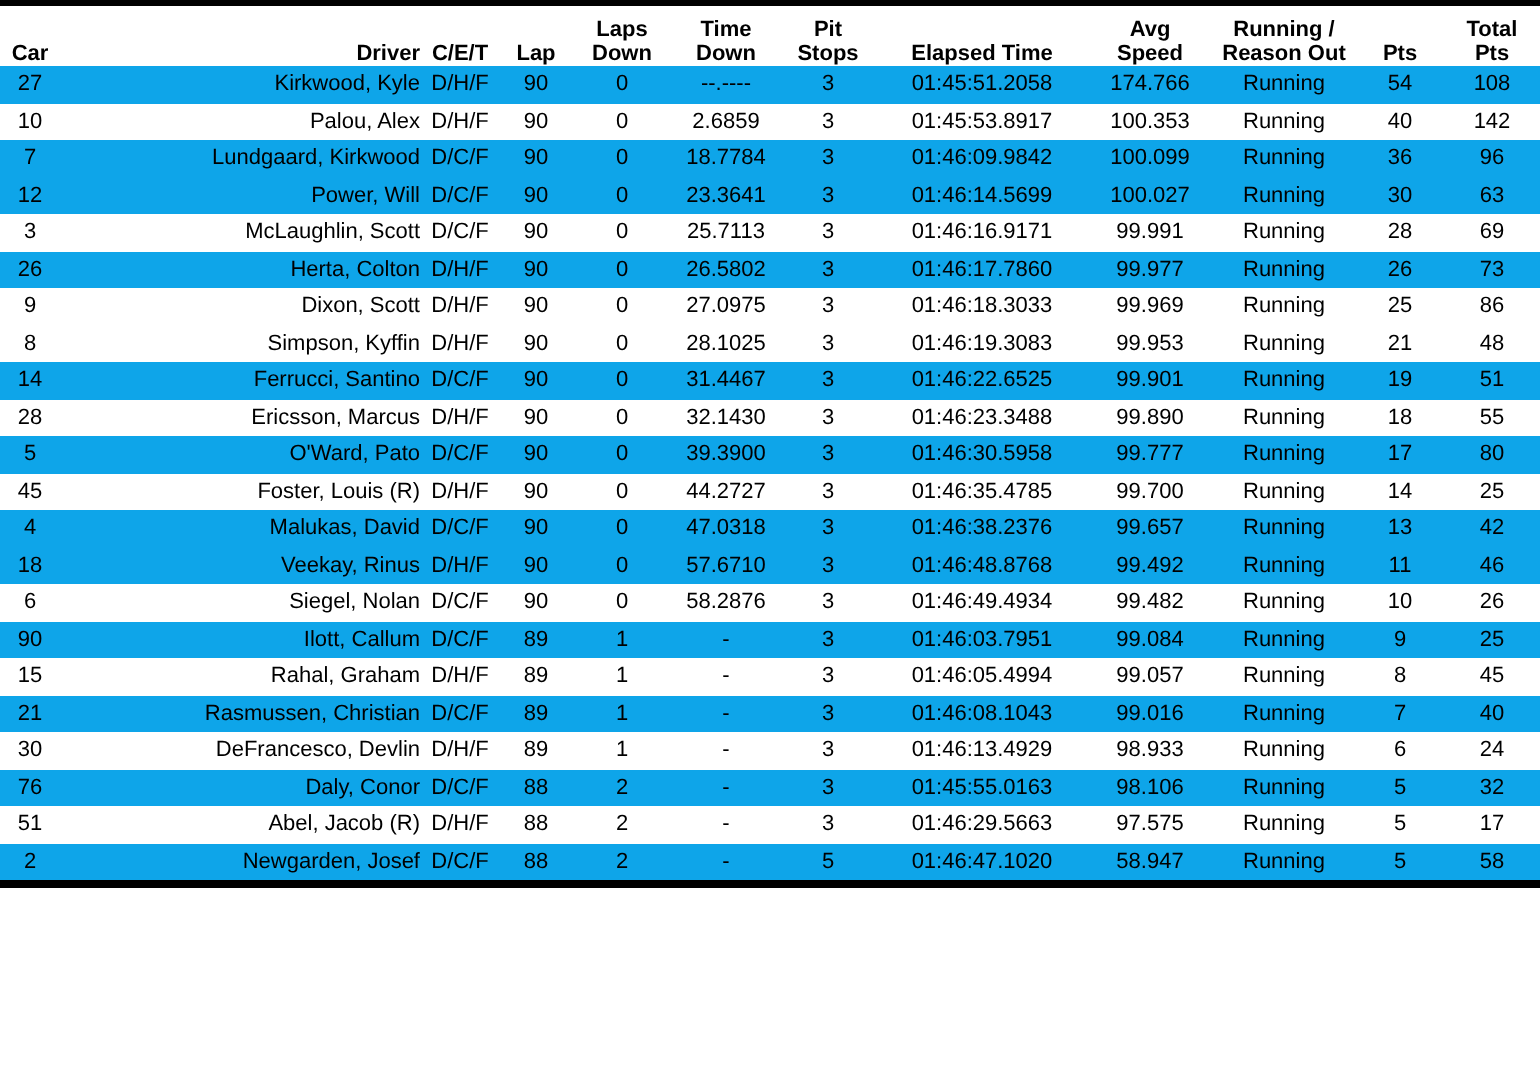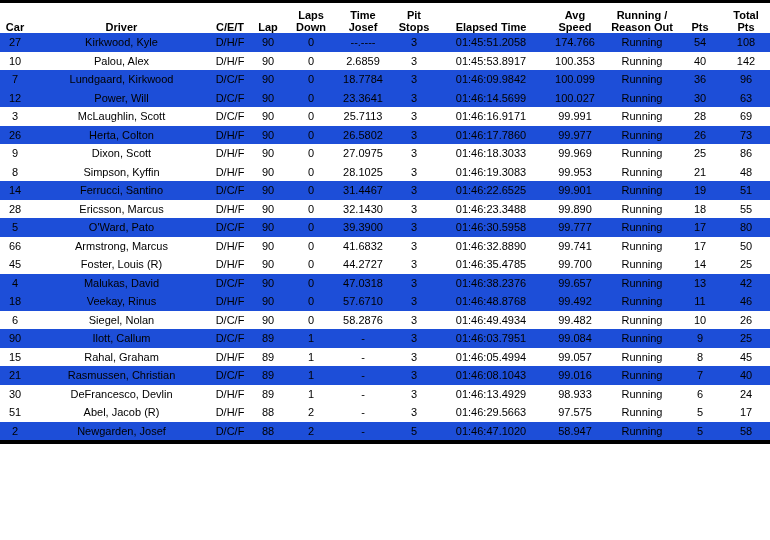--- a/index.html
+++ b/index.html
@@ -35,24 +35,24 @@
   table.results td {
     height: 18.5px;
     padding: 0;
     line-height: 18.5px;
     text-align: center;
     white-space: nowrap;
     overflow: hidden;
   }
   table.results th.col-driver,
   table.results td.col-driver {
-    text-align: center;
+    text-align: right;
     padding-left: 3px;
   }
-  tr.stripe { background: #1d4ed8; }
+  tr.stripe { background: #0ea5e9; }
 </style>
 </head>
 <body>
 
 <div class="sheet">
   <div class="rule rule-top"></div>
   <table class="results">
     <colgroup>
         <col style="width: 30px;">
         <col style="width: 180px;">
@@ -69,21 +69,21 @@
       </colgroup>
     <thead>
         <tr>
           <th class="col-car">Car</th>
           <th class="col-driver">Driver</th>
           <th class="col-cet">C/E/T</th>
           <th class="col-lap">Lap</th>
           <th class="col-laps_down">Laps
 Down</th>
           <th class="col-time_down">Time
-Josef</th>
+Down</th>
           <th class="col-pit_stops">Pit
 Stops</th>
           <th class="col-elapsed">Elapsed Time</th>
           <th class="col-avg_speed">Avg
 Speed</th>
           <th class="col-status">Running /
 Reason Out</th>
           <th class="col-pts">Pts</th>
           <th class="col-total_pts">Total
 Pts</th>
@@ -238,34 +238,20 @@
           <td class="col-laps_down">0</td>
           <td class="col-time_down">39.3900</td>
           <td class="col-pit_stops">3</td>
           <td class="col-elapsed">01:46:30.5958</td>
           <td class="col-avg_speed">99.777</td>
           <td class="col-status">Running</td>
           <td class="col-pts">17</td>
           <td class="col-total_pts">80</td>
         </tr>
         <tr>
-          <td class="col-car">66</td>
-          <td class="col-driver">Armstrong, Marcus</td>
-          <td class="col-cet">D/H/F</td>
-          <td class="col-lap">90</td>
-          <td class="col-laps_down">0</td>
-          <td class="col-time_down">41.6832</td>
-          <td class="col-pit_stops">3</td>
-          <td class="col-elapsed">01:46:32.8890</td>
-          <td class="col-avg_speed">99.741</td>
-          <td class="col-status">Running</td>
-          <td class="col-pts">17</td>
-          <td class="col-total_pts">50</td>
-        </tr>
-        <tr>
           <td class="col-car">45</td>
           <td class="col-driver">Foster, Louis (R)</td>
           <td class="col-cet">D/H/F</td>
           <td class="col-lap">90</td>
           <td class="col-laps_down">0</td>
           <td class="col-time_down">44.2727</td>
           <td class="col-pit_stops">3</td>
           <td class="col-elapsed">01:46:35.4785</td>
           <td class="col-avg_speed">99.700</td>
           <td class="col-status">Running</td>
@@ -362,20 +348,34 @@
           <td class="col-cet">D/H/F</td>
           <td class="col-lap">89</td>
           <td class="col-laps_down">1</td>
           <td class="col-time_down">-</td>
           <td class="col-pit_stops">3</td>
           <td class="col-elapsed">01:46:13.4929</td>
           <td class="col-avg_speed">98.933</td>
           <td class="col-status">Running</td>
           <td class="col-pts">6</td>
           <td class="col-total_pts">24</td>
+        </tr>
+        <tr class="stripe">
+          <td class="col-car">76</td>
+          <td class="col-driver">Daly, Conor</td>
+          <td class="col-cet">D/C/F</td>
+          <td class="col-lap">88</td>
+          <td class="col-laps_down">2</td>
+          <td class="col-time_down">-</td>
+          <td class="col-pit_stops">3</td>
+          <td class="col-elapsed">01:45:55.0163</td>
+          <td class="col-avg_speed">98.106</td>
+          <td class="col-status">Running</td>
+          <td class="col-pts">5</td>
+          <td class="col-total_pts">32</td>
         </tr>
         <tr>
           <td class="col-car">51</td>
           <td class="col-driver">Abel, Jacob (R)</td>
           <td class="col-cet">D/H/F</td>
           <td class="col-lap">88</td>
           <td class="col-laps_down">2</td>
           <td class="col-time_down">-</td>
           <td class="col-pit_stops">3</td>
           <td class="col-elapsed">01:46:29.5663</td>

